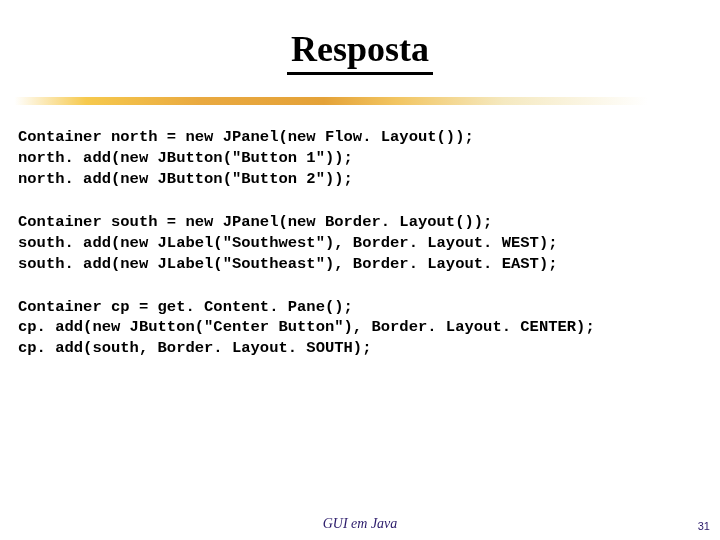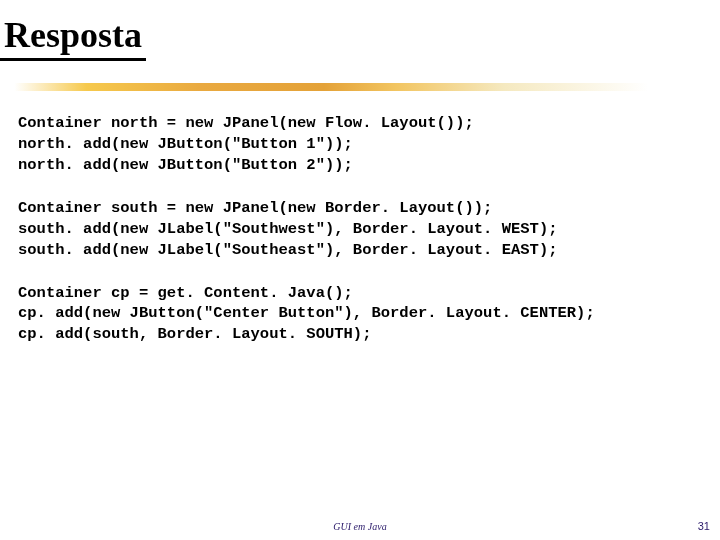--- a/index.html
+++ b/index.html
@@ -1,24 +1,24 @@
 <!DOCTYPE html>
 <html><head>
 <meta charset="utf-8">
 <style>
   * { margin: 0; padding: 0; box-sizing: border-box; }
   html, body { width: 720px; height: 540px; background: #ffffff; font-family: Georgia, 'Times New Roman', serif; position: relative; overflow: hidden; }
-  .title-wrap { padding-top: 14px; }
+  .title-wrap { text-align: center; padding-top: 28px; }
   .title { display: inline-block; font-family: 'Comic Sans MS', 'Chalkboard SE', cursive; font-size: 36px; font-weight: bold; color: #000; border-bottom: 3px solid #000; padding: 0 4px 2px 4px; }
   .orange-rule { margin: 22px 0 10px 0; height: 8px; width: 100%; background: linear-gradient(90deg, #ffffff 0%, #ffffff 2%, #f6c94d 12%, #e9a940 28%, #e4a238 45%, #f2c561 55%, #f5e9c0 70%, #ffffff 90%, #ffffff 100%); }
   .content { padding: 12px 2px 0 18px; }
   .para { margin-bottom: 22px; }
   .code-line { font-family: 'Courier New', Courier, monospace; font-weight: bold; font-size: 15.5px; line-height: 1.35; color: #000; white-space: pre; }
   .footer { position: absolute; bottom: 8px; left: 0; width: 100%; }
-  .footer-center { text-align: center; font-family: 'Times New Roman', Times, serif; font-style: italic; font-size: 10px; color: #2a1a6a; }
+  .footer-center { text-align: center; font-family: 'Times New Roman', Times, serif; font-style: italic; font-size: 14px; color: #2a1a6a; }
   .page-num { position: absolute; right: 10px; bottom: 0; font-family: Arial, sans-serif; font-size: 11px; color: #2a1a6a; }
 </style>
 </head>
 <body>
 
 <div class="title-wrap">
   <div class="title">Resposta</div>
 </div>
 
 <div class="orange-rule"></div>
@@ -31,21 +31,21 @@
     <div class="code-line">north. add(new JButton("Button 2"));</div>
   </div>
 
   <div class="para">
     <div class="code-line">Container south = new JPanel(new Border. Layout());</div>
     <div class="code-line">south. add(new JLabel("Southwest"), Border. Layout. WEST);</div>
     <div class="code-line">south. add(new JLabel("Southeast"), Border. Layout. EAST);</div>
   </div>
 
   <div class="para">
-    <div class="code-line">Container cp = get. Content. Java();</div>
+    <div class="code-line">Container cp = get. Content. Pane();</div>
     <div class="code-line">cp. add(new JButton("Center Button"), Border. Layout. CENTER);</div>
     <div class="code-line">cp. add(south, Border. Layout. SOUTH);</div>
   </div>
 
 </div>
 
 <div class="footer">
   <div class="footer-center">GUI em Java</div>
   <div class="page-num">31</div>
 </div>

